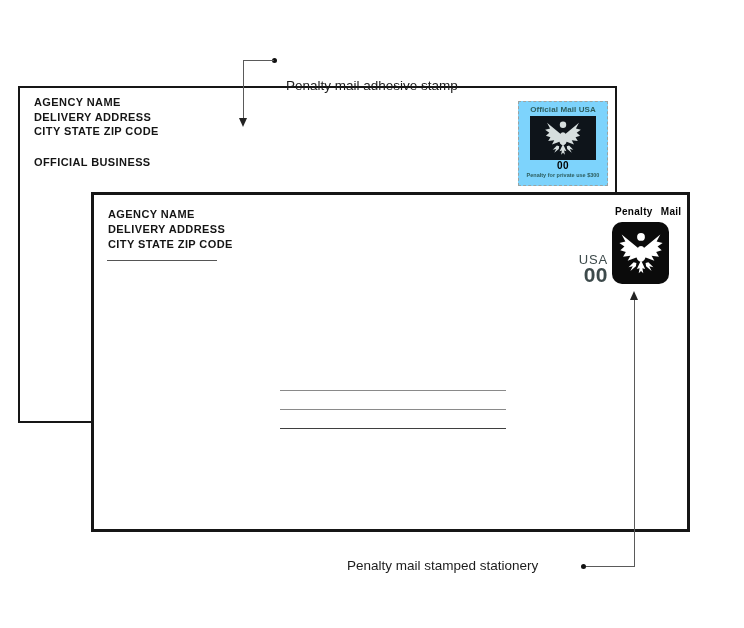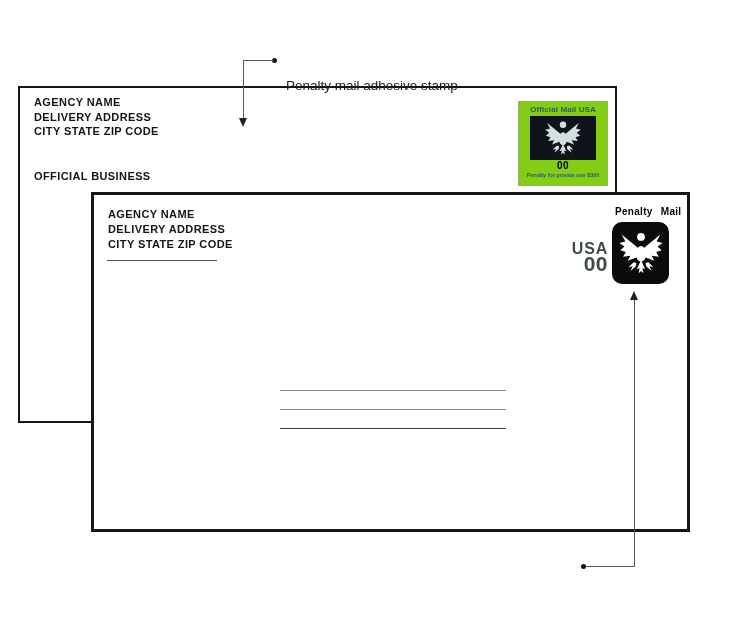--- a/index.html
+++ b/index.html
@@ -16,42 +16,42 @@
     border-top:9px solid #222;}
   .arrow-up{position:absolute;width:0;height:0;
     border-left:4.5px solid transparent;border-right:4.5px solid transparent;
     border-bottom:9px solid #222;}
   
   .envelope{position:absolute;background:#ffffff;box-sizing:border-box;}
   #envelope-top{left:18px;top:86px;width:599px;height:337px;border:2px solid #161616;}
   #envelope-bottom{left:91px;top:192px;width:599px;height:340px;border:3px solid #161616;}
   .addr-block{position:absolute;font-size:11px;line-height:14.5px;letter-spacing:0.4px;color:#151515;font-weight:bold;}
   #env1-addr{left:14px;top:7px;}
-  #env1-official{margin-top:30px;}
+  #env1-official{margin-top:16px;}
   #env2-addr{left:14px;top:12px;line-height:15px;}
   #env2-separator{position:absolute;left:13px;top:65px;width:110px;height:1px;background:#555;}
   #env2-official-block{position:absolute;left:14px;top:71px;font-size:10.5px;line-height:14.5px;letter-spacing:0.2px;color:#151515;}
   .recipient-line{position:absolute;left:186px;width:226px;height:1px;}
   
   #stamp-adhesive{position:absolute;left:498px;top:13px;width:90px;height:85px;
-    border:1px dashed #9aa3a3;background:#84cc16;box-sizing:border-box;text-align:center;padding-top:3px;}
+    border:1px dashed #9aa3a3;background:#7dd3fc;box-sizing:border-box;text-align:center;padding-top:3px;}
   #stamp1-header{font-size:8px;font-weight:bold;color:#2e5e5e;letter-spacing:0.1px;line-height:9px;}
   #stamp1-eagle-box{width:66px;height:44px;margin:2px auto 1px auto;background:#0e141a;
     display:flex;align-items:center;justify-content:center;}
   #stamp1-eagle-box svg{width:38px;height:40px;fill:#d6dede;}
   #stamp1-denom{font-size:10px;font-weight:bold;color:#000;line-height:10px;letter-spacing:0.5px;}
   #stamp1-penalty{font-size:5.5px;font-weight:bold;color:#2e5e5e;line-height:8px;}
   
   #stamp2-header{position:absolute;left:521px;top:11px;font-size:10px;font-weight:bold;color:#050505;
     word-spacing:5px;letter-spacing:0.3px;}
   #stamp2-square{position:absolute;left:518px;top:27px;width:57px;height:62px;background:#0b0b0b;
     border-radius:10px;display:flex;align-items:center;justify-content:center;}
   #stamp2-square svg{width:46px;height:50px;fill:#ffffff;}
   #stamp2-value{position:absolute;left:448px;top:48px;width:66px;text-align:right;color:#3d4a4b;}
-  #stamp2-usa{font-size:16px;font-weight:bold;line-height:11px;letter-spacing:0.8px;}
+  #stamp2-usa{font-size:13px;font-weight:normal;line-height:11px;letter-spacing:0.8px;margin-top:11px;}
   #stamp2-denom{font-size:21px;font-weight:bold;line-height:20px;letter-spacing:0.5px;}
   .hidden-defs{position:absolute;width:0;height:0;overflow:hidden;}
 </style>
 </head>
 <body>
 
 <div id="canvas">
 
   <svg class="hidden-defs" aria-hidden="true">
     <defs>
@@ -109,18 +109,19 @@
         </svg>
     </div>
   </div>
 
   <div class="diagram-label" style="left:286px;top:52px;margin-top:26px;">Penalty mail adhesive stamp</div>
   <div class="bullet" style="left:272px;top:58px;"></div>
   <div class="line" style="left:243px;top:60px;width:31px;height:1px;"></div>
   <div class="line" style="left:243px;top:60px;width:1px;height:59px;"></div>
   <div class="arrow-down" style="left:239px;top:118px;"></div>
 
+  <div class="diagram-label" style="left:347px;top:558px;">Penalty mail stamped stationery</div>
   <div class="bullet" style="left:581px;top:564px;"></div>
   <div class="line" style="left:586px;top:566px;width:49px;height:1px;"></div>
   <div class="line" style="left:634px;top:298px;width:1px;height:269px;"></div>
   <div class="arrow-up" style="left:630px;top:291px;"></div>
 
 </div>
 
 </body></html>

